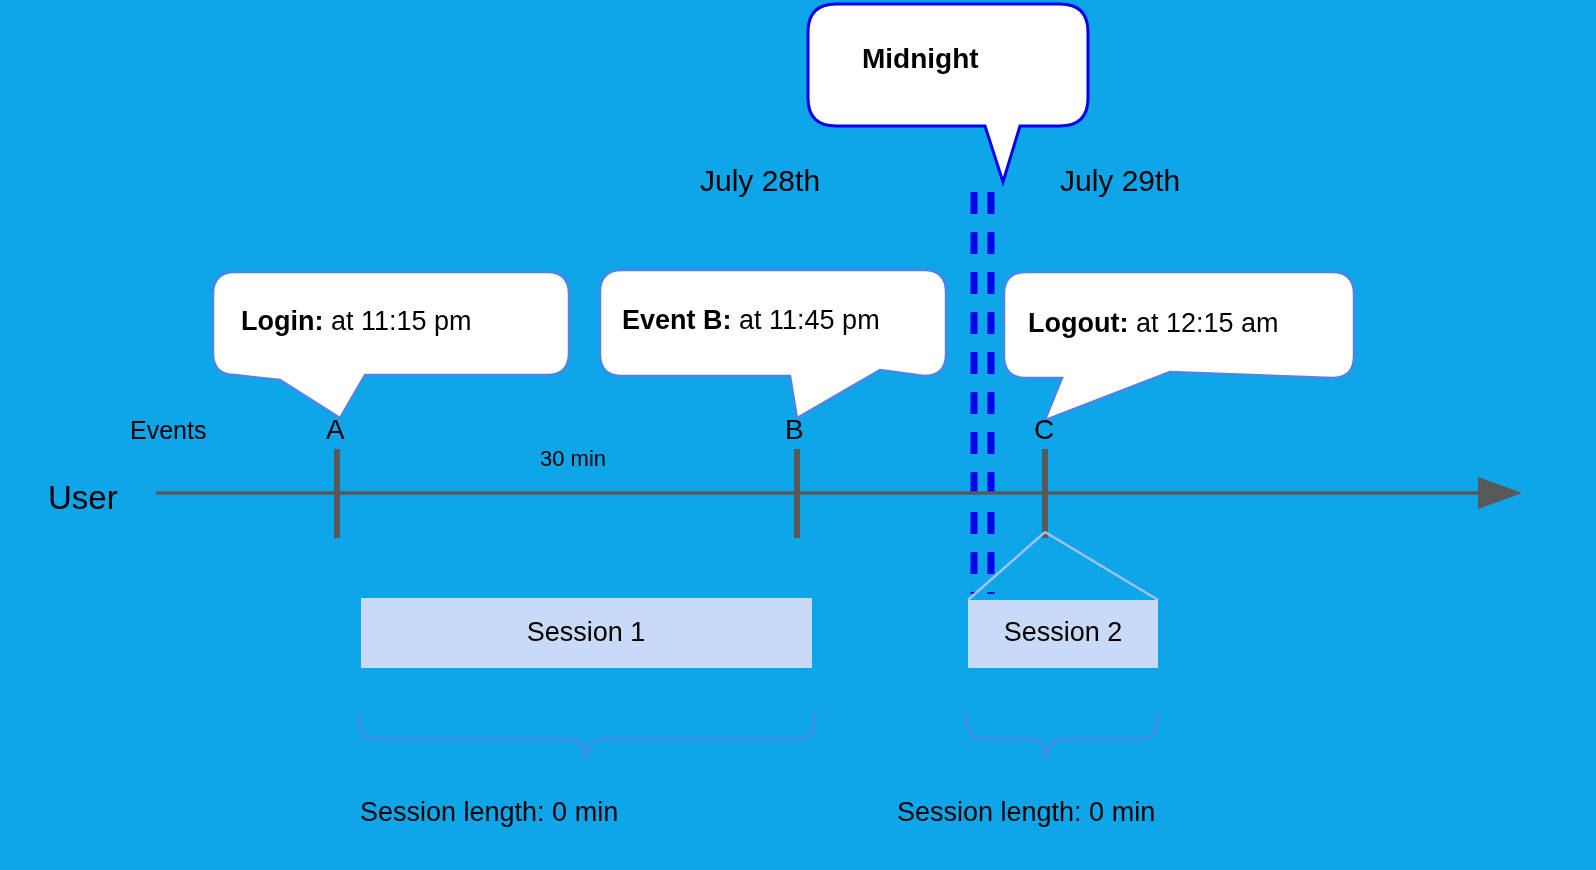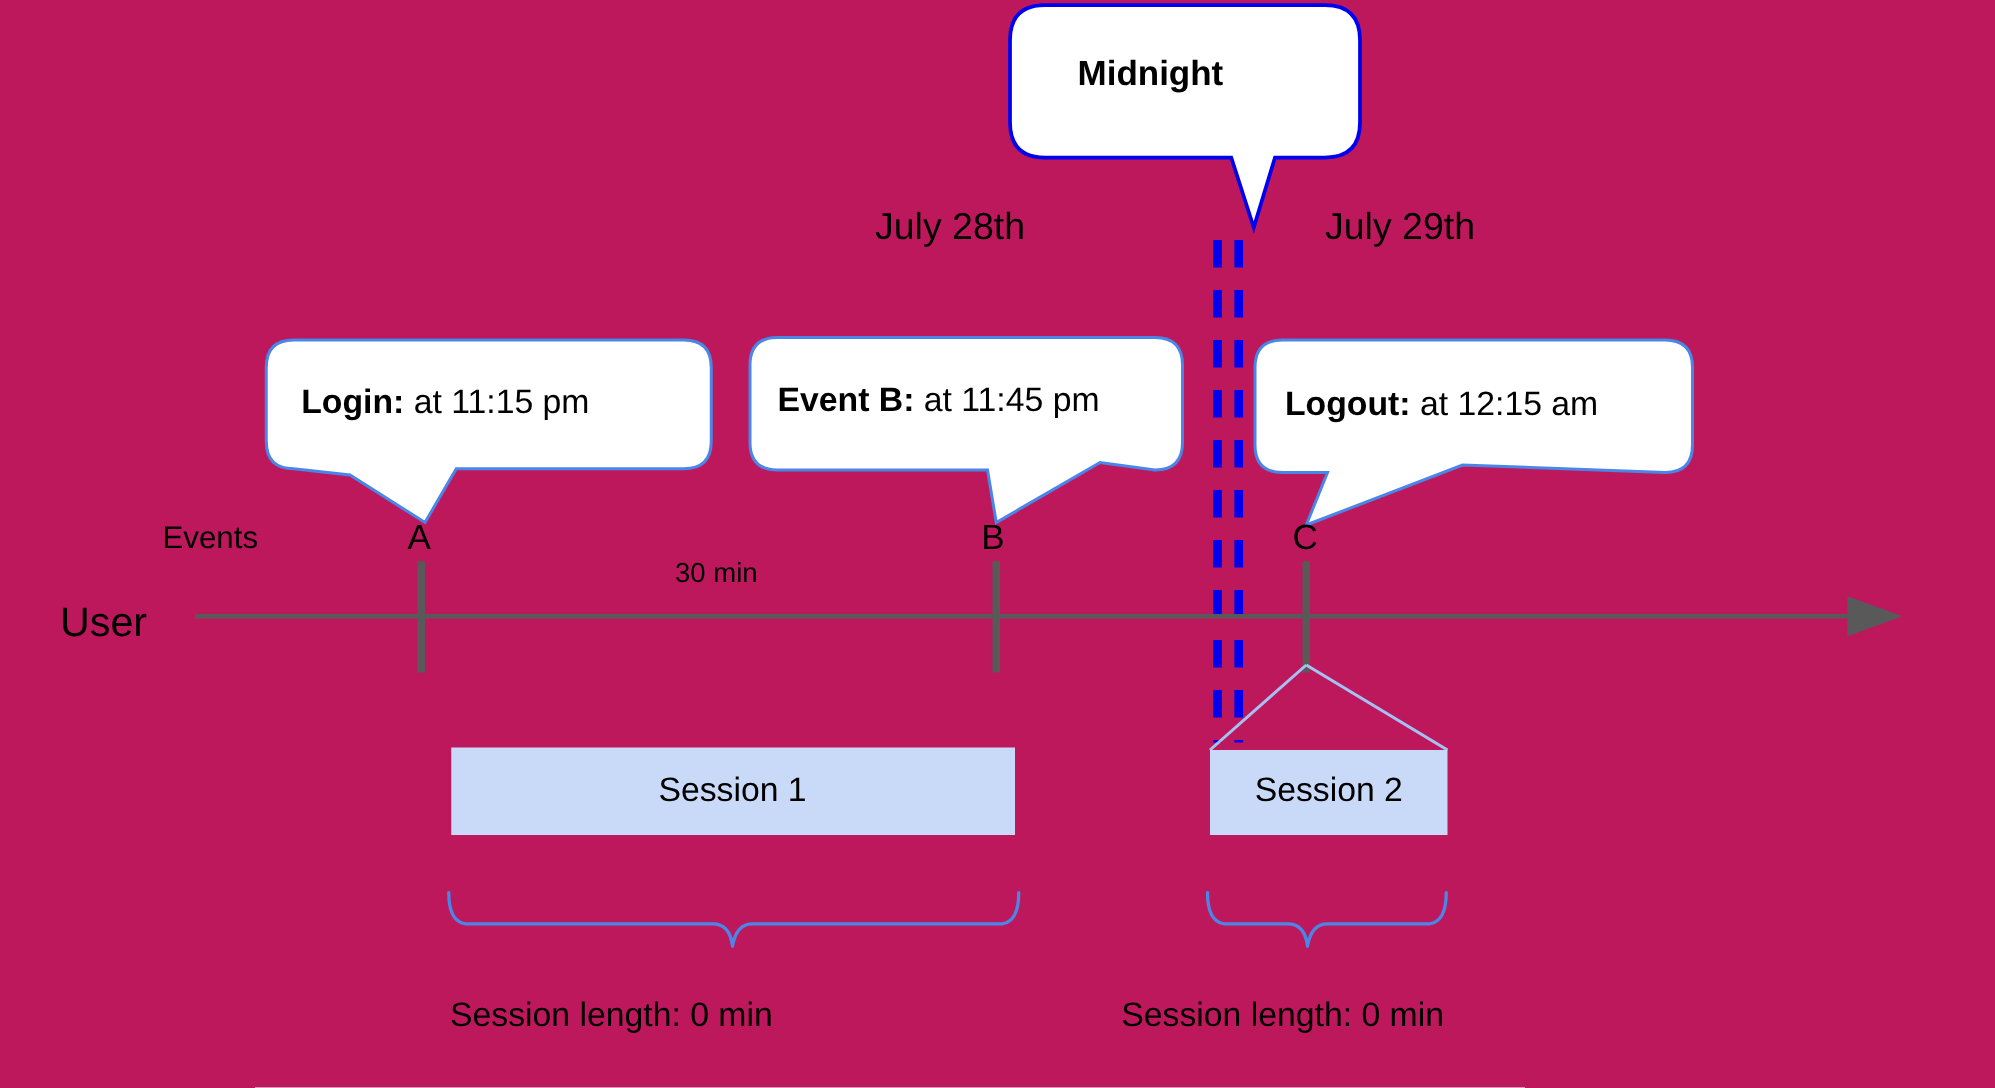--- a/index.html
+++ b/index.html
@@ -10,21 +10,21 @@
   body {
     width: 1596px;
     height: 870px;
     overflow: hidden;
     font-family: "Liberation Sans", sans-serif;
   }
   #diagram-root {
     position: relative;
     width: 1596px;
     height: 870px;
-    background: #be185d;
+    background: #0ea5e9;
   }
   svg.canvas {
     position: absolute;
     top: 0;
     left: 0;
     width: 1596px;
     height: 870px;
     display: block;
   }
   text {

